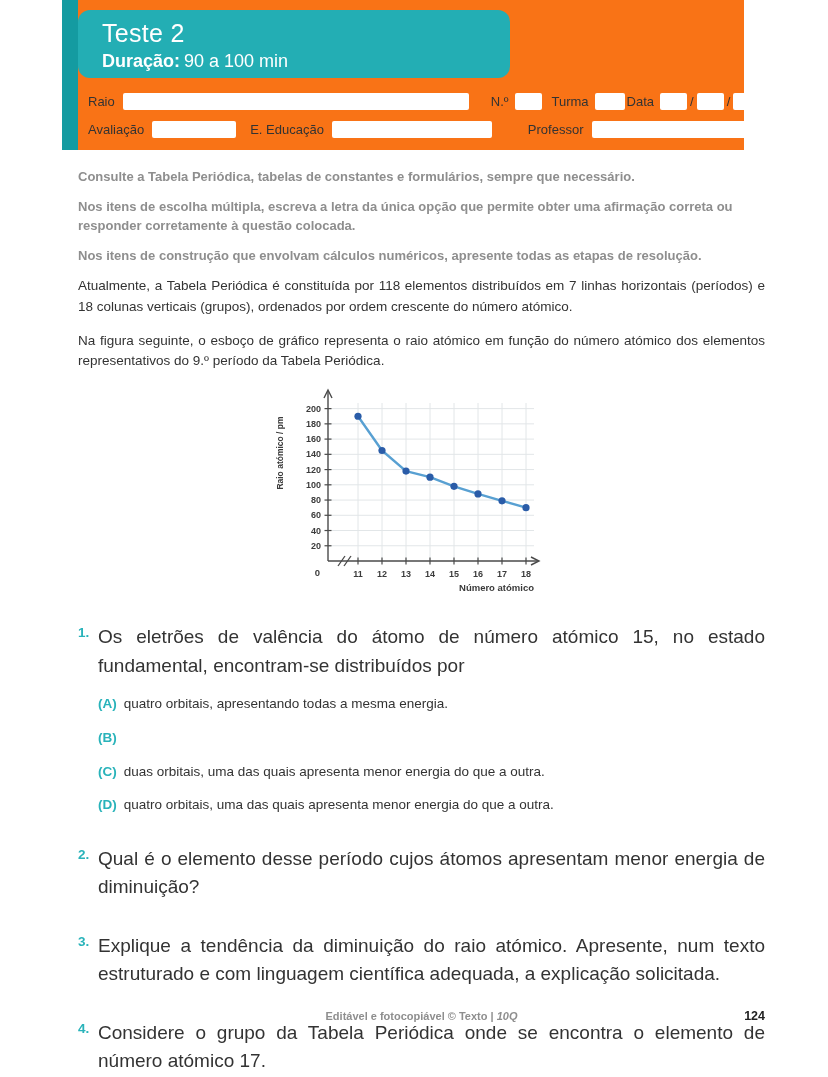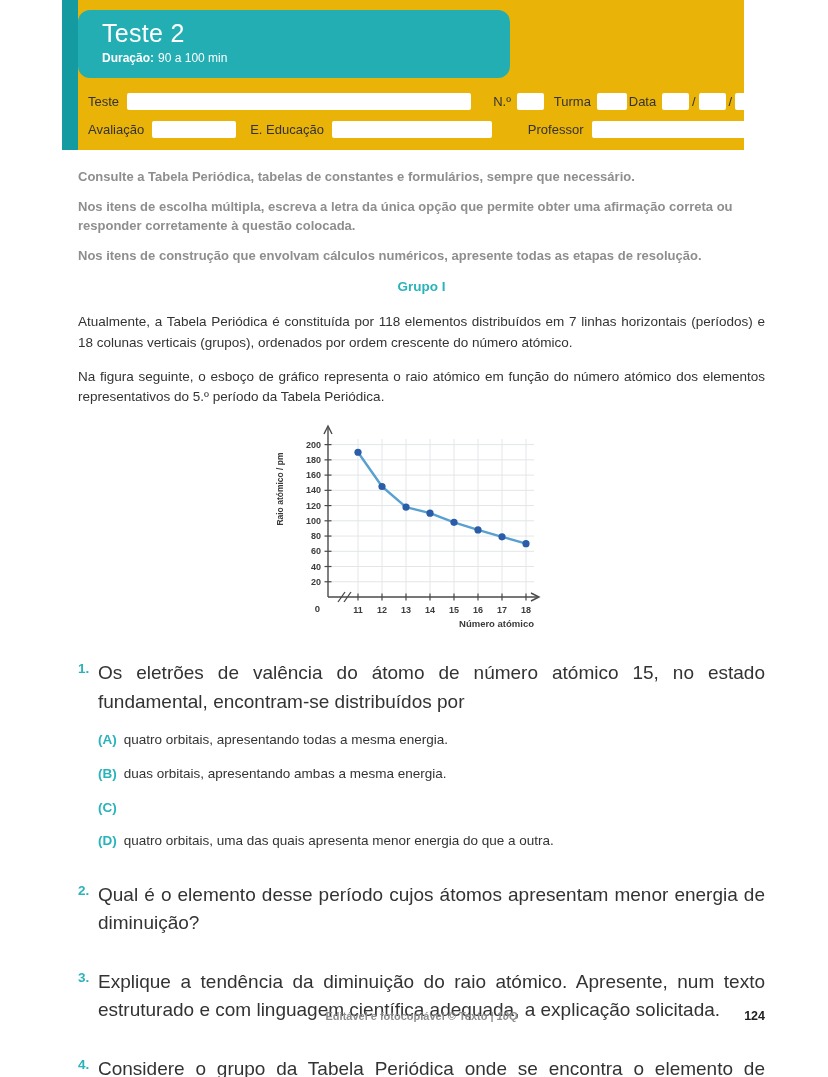--- a/index.html
+++ b/index.html
@@ -1,25 +1,25 @@
 <!DOCTYPE html>
 <html><head>
 <meta charset="utf-8">
 <style>
   * { margin:0; padding:0; box-sizing:border-box; }
   html,body { background:#fff; }
   body { font-family:"Liberation Sans", sans-serif; color:#333; }
   .page { position:relative; width:828px; height:1077px; background:#fff; overflow:hidden; }
 
   
-  .top-panel { position:absolute; left:62px; top:0; width:682px; height:150px; background:#eab308; }
+  .top-panel { position:absolute; left:62px; top:0; width:682px; height:150px; background:#f97316; }
   .tab-strip { position:absolute; left:0; top:0; width:16px; height:150px; background:#149ba1; }
   .title-card { position:absolute; left:16px; top:10px; width:432px; height:68px; background:#23aeb4; border-radius:12px; color:#fff; padding:9px 0 0 24px; }
   .title-card h1 { font-size:25px; font-weight:500; letter-spacing:.3px; }
-  .title-sub { font-size:12px; margin-top:3px; }
+  .title-sub { font-size:18px; margin-top:3px; }
   .title-sub b { font-weight:700; margin-right:4px; }
 
   .form-row { position:absolute; left:16px; width:687px; display:flex; align-items:center; padding:0 0 0 10px; font-size:13px; color:#333; }
   .form-row.r1 { top:93px; }
   .form-row.r2 { top:121px; }
   .field { background:#fff; height:17px; border-radius:2px; }
   .lbl { white-space:nowrap; }
   .slash { font-size:13px; color:#333; padding:0 3px; }
 
   
@@ -55,21 +55,21 @@
   <div class="top-panel">
     <div class="tab-strip"></div>
     <div class="title-card">
       <h1>Teste 2</h1>
       <div class="title-sub">
         <b>Duração:</b><span>90 a 100 min</span>
       </div>
     </div>
 
     <div class="form-row r1">
-      <span class="lbl">Teste</span>
+      <span class="lbl">Raio</span>
       <span class="field" style="width:346px; margin-left:8px;"></span>
       <span class="lbl" style="margin-left:22px;">N.º</span>
       <span class="field" style="width:27px; margin-left:6px;"></span>
       <span class="lbl" style="margin-left:10px;">Turma</span>
       <span class="field" style="width:30px; margin-left:6px;"></span>
       <span class="lbl" style="margin-left:2px;">Data</span>
       <span class="field" style="width:27px; margin-left:6px;"></span>
       <span class="slash">/</span>
       <span class="field" style="width:27px;"></span>
       <span class="slash">/</span>
@@ -87,25 +87,24 @@
   </div>
 
   <div class="content">
 
     <div class="instructions">
       <p>Consulte a Tabela Periódica, tabelas de constantes e formulários, sempre que necessário.</p>
       <p>Nos itens de escolha múltipla, escreva a letra da única opção que permite obter uma afirmação correta ou responder corretamente à questão colocada.</p>
       <p>Nos itens de construção que envolvam cálculos numéricos, apresente todas as etapas de resolução.</p>
     </div>
 
-    <div class="group-title">Grupo I</div>
 
     <div class="intro">
       <p>Atualmente, a Tabela Periódica é constituída por 118 elementos distribuídos em 7 linhas horizontais (períodos) e 18 colunas verticais (grupos), ordenados por ordem crescente do número atómico.</p>
-      <p>Na figura seguinte, o esboço de gráfico representa o raio atómico em função do número atómico dos elementos representativos do 5.º período da Tabela Periódica.</p>
+      <p>Na figura seguinte, o esboço de gráfico representa o raio atómico em função do número atómico dos elementos representativos do 9.º período da Tabela Periódica.</p>
     </div>
 
     <div class="figure">
       <svg width="300" height="212" viewBox="0 0 300 212" xmlns="http://www.w3.org/2000/svg">
           <line x1="56" y1="160.76190476190476" x2="262" y2="160.76190476190476" stroke="#e2e6e8" stroke-width="1"></line>
           <line x1="56" y1="145.52380952380952" x2="262" y2="145.52380952380952" stroke="#e2e6e8" stroke-width="1"></line>
           <line x1="56" y1="130.28571428571428" x2="262" y2="130.28571428571428" stroke="#e2e6e8" stroke-width="1"></line>
           <line x1="56" y1="115.04761904761905" x2="262" y2="115.04761904761905" stroke="#e2e6e8" stroke-width="1"></line>
           <line x1="56" y1="99.80952380952381" x2="262" y2="99.80952380952381" stroke="#e2e6e8" stroke-width="1"></line>
           <line x1="56" y1="84.57142857142858" x2="262" y2="84.57142857142858" stroke="#e2e6e8" stroke-width="1"></line>
@@ -182,24 +181,24 @@
         <div class="question">
           <span class="qnum">1.</span>
           <div class="qbody">
             <p class="qtext">Os eletrões de valência do átomo de número atómico 15, no estado fundamental, encontram-se distribuídos por</p>
             <div class="option">
               <span class="opt-letter">(A)</span>
               <span>quatro orbitais, apresentando todas a mesma energia.</span>
             </div>
             <div class="option">
               <span class="opt-letter">(B)</span>
-              <span>duas orbitais, apresentando ambas a mesma energia.</span>
             </div>
             <div class="option">
               <span class="opt-letter">(C)</span>
+              <span>duas orbitais, uma das quais apresenta menor energia do que a outra.</span>
             </div>
             <div class="option">
               <span class="opt-letter">(D)</span>
               <span>quatro orbitais, uma das quais apresenta menor energia do que a outra.</span>
             </div>
           </div>
         </div>
         <div class="question">
           <span class="qnum">2.</span>
           <div class="qbody">

